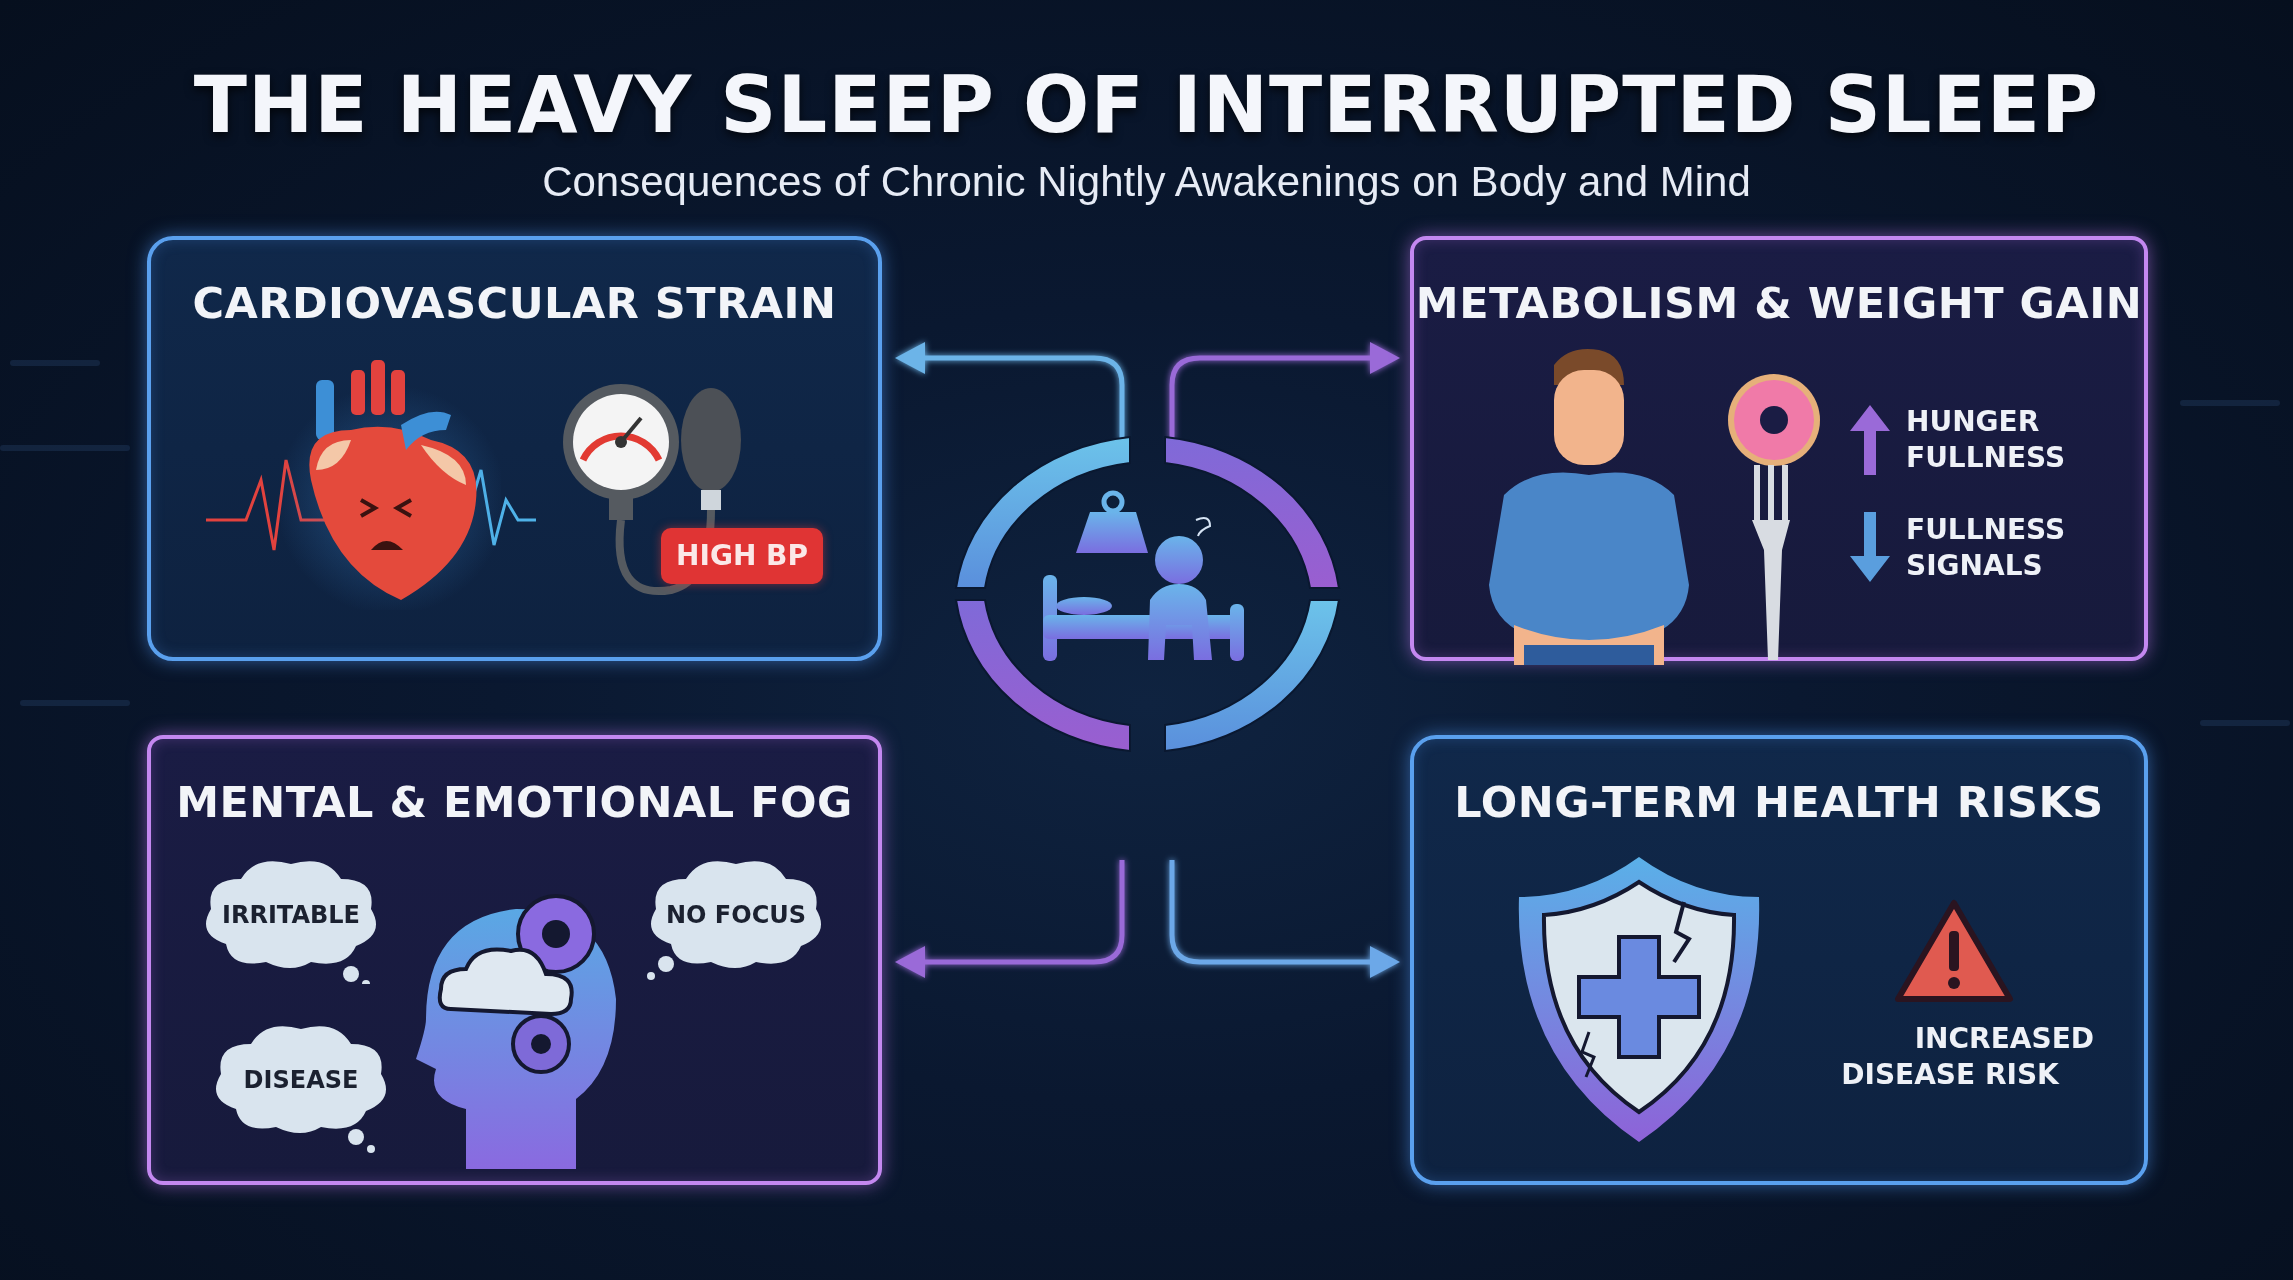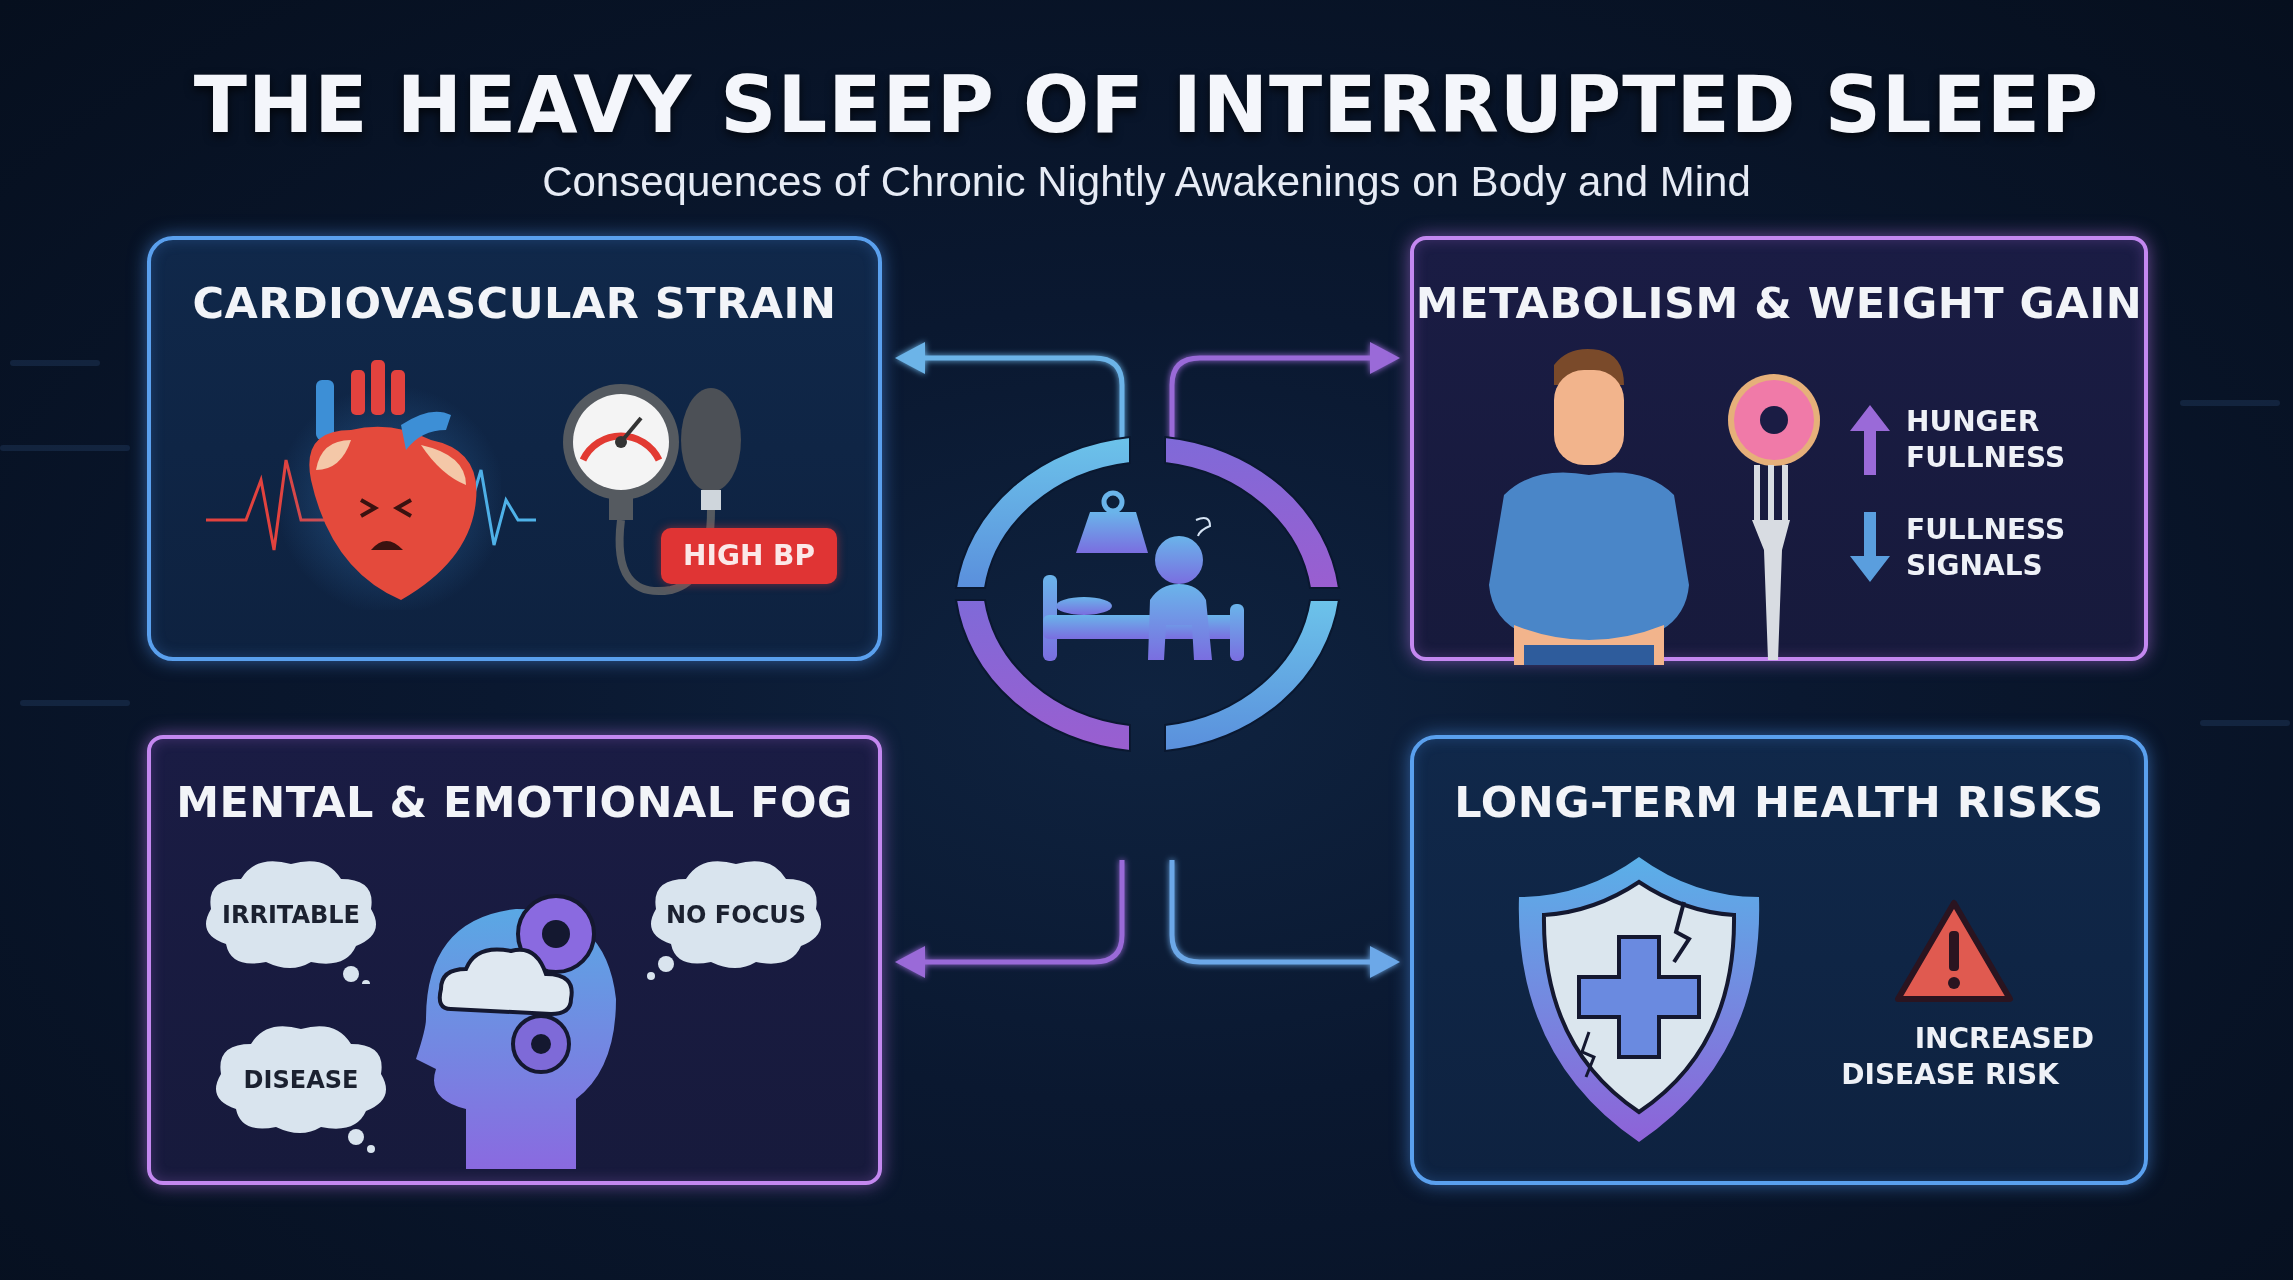--- a/index.html
+++ b/index.html
@@ -125,21 +125,21 @@
     <circle cx="60" cy="62" r="58" fill="#555a60"></circle>
     <circle cx="60" cy="62" r="48" fill="#f4f4f4"></circle>
     <path d="M22 80 A42 42 0 0 1 98 80" fill="none" stroke="#e23a32" stroke-width="7"></path>
     <line x1="60" y1="62" x2="80" y2="38" stroke="#333" stroke-width="4"></line>
     <circle cx="60" cy="62" r="6" fill="#333"></circle>
     <rect x="48" y="118" width="24" height="22" fill="#555a60"></rect>
     <path d="M60 140 Q50 220 110 210 Q150 200 150 130" fill="none" stroke="#555a60" stroke-width="8"></path>
     <ellipse cx="150" cy="60" rx="30" ry="52" fill="#4c5056"></ellipse>
     <rect x="140" y="110" width="20" height="20" fill="#cfd6dc"></rect>
   </svg>
-  <div class="pill" style="left:510px;top:288px;width:176px;height:56px;">HIGH BP</div>
+  <div class="pill" style="left:510px;top:288px;width:162px;height:56px;">HIGH BP</div>
 </div>
 
 <div class="card purple" style="left:1410px;top:236px;width:738px;height:425px;">
   <h2>METABOLISM &amp; WEIGHT GAIN</h2>
   <svg class="abs" style="left:60px;top:105px;" width="240" height="320">
     <path d="M80 20 Q95 0 125 5 Q150 10 150 40 L80 40 Z" fill="#7a4a2a"></path>
     <rect x="80" y="25" width="70" height="95" rx="30" fill="#f2b48c"></rect>
     <path d="M30 150 Q60 120 115 130 Q170 120 200 150 L215 240 Q210 300 115 300 Q20 300 15 240 Z" fill="#4a86c8"></path>
     <path d="M40 280 Q115 310 190 280 L190 320 L40 320 Z" fill="#f2b48c"></path>
     <rect x="50" y="300" width="130" height="20" fill="#2e5c9c"></rect>

